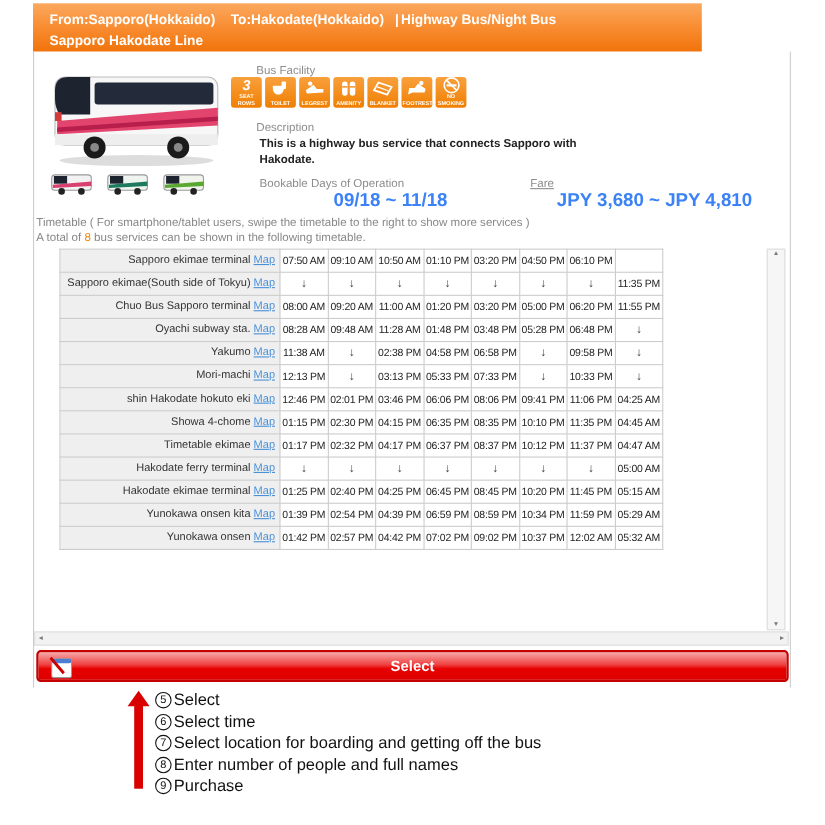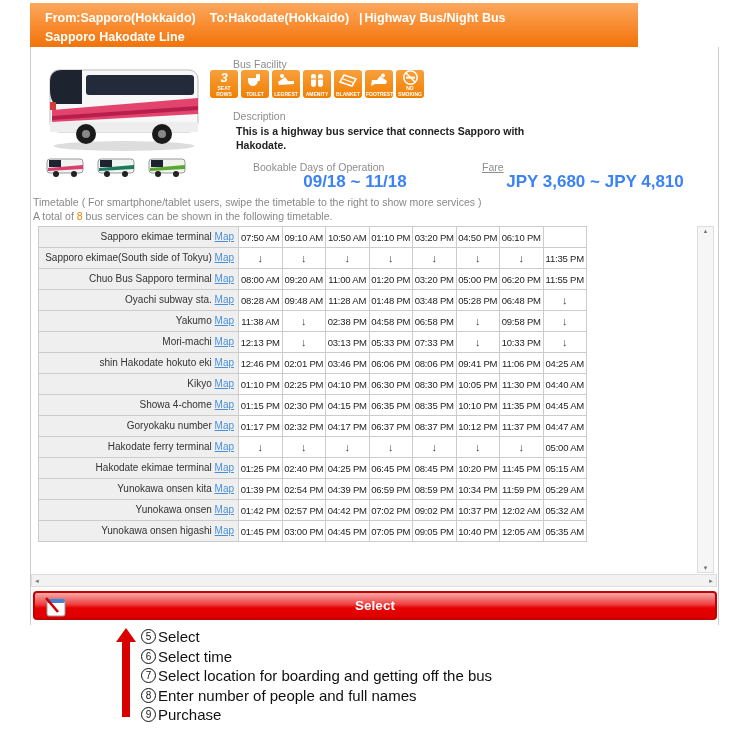--- a/index.html
+++ b/index.html
@@ -37,21 +37,21 @@
 
   
   .big-value { font-size:17px; font-weight:bold; color:#3b82f6; text-align:center; }
 
   
   .note { left:33px; color:#888; font-size:10.5px; line-height:14px; }
   .note .count { color:var(--accent,#f08300); }
 
   
   .tt-wrap { left:38px; top:226px; }
-  table.tt { border-collapse:collapse; table-layout:fixed; }
+  table.tt { border-collapse:collapse; table-layout:fixed;margin-left:16px; }
   table.tt td { border:1px solid #ccc; height:21px; }
   td.station { width:200px; background:#efefef; text-align:right;
     font-size:10px; color:#333; padding:1px 4px 1px 6px; line-height:12px; }
   a.map-link { color:#4a90d9; text-decoration:underline; font-size:10px; cursor:pointer; }
   td.time-cell { width:43.5px; text-align:center; font-size:9.5px;
     letter-spacing:-0.2px; color:#222; background:#fff; white-space:nowrap; }
   td.time-cell.down { font-size:11px; color:#444; }
 
   
   .vscroll { left:697px; top:226px; width:17px; height:347px;
@@ -196,21 +196,21 @@
           <line x1="3.8" y1="3.8" x2="13.2" y2="13.2" stroke="#fff" stroke-width="1.5"></line>
         </svg>
       </div>
     <div class="fac-label">NO SMOKING</div>
   </div>
 </div>
 
 <div class="abs sec-label" style="left:212px; top:110px;">Description</div>
 <div class="abs description-text">This is a highway bus service that connects Sapporo with Hakodate.</div>
 
-<div class="abs sec-label" style="left:232px; top:161px;">Bookable Days of Operation</div>
+<div class="abs sec-label" style="left:215px; top:161px;">Bookable Days of Operation</div>
 <div class="abs sec-label" style="left:461px; top:161px;text-decoration:underline;">Fare</div>
 <div class="abs big-value" style="left:265px; top:172px; width:180px;">09/18 ~ 11/18</div>
 <div class="abs big-value" style="left:495px; top:172px; width:200px;">JPY 3,680 ~ JPY 4,810</div>
 
 <div class="abs note" style="top:195px;">Timetable ( For smartphone/tablet users, swipe the timetable to the right to show more services )</div>
 <div class="abs note" style="top:209px;">
   <span>A total of </span><span class="count">8</span><span> bus services can be shown in the following timetable.</span>
 </div>
 
 <div class="abs tt-wrap">
@@ -291,43 +291,32 @@
   <td class="time-cell">12:46 PM</td>
           <td class="time-cell">02:01 PM</td>
           <td class="time-cell">03:46 PM</td>
           <td class="time-cell">06:06 PM</td>
           <td class="time-cell">08:06 PM</td>
           <td class="time-cell">09:41 PM</td>
           <td class="time-cell">11:06 PM</td>
           <td class="time-cell">04:25 AM</td>
         </tr>
         <tr>
-    <td class="station"><span class="st-name">Kikyo</span> <a class="map-link">Map</a></td>
-  <td class="time-cell">01:10 PM</td>
-          <td class="time-cell">02:25 PM</td>
-          <td class="time-cell">04:10 PM</td>
-          <td class="time-cell">06:30 PM</td>
-          <td class="time-cell">08:30 PM</td>
-          <td class="time-cell">10:05 PM</td>
-          <td class="time-cell">11:30 PM</td>
-          <td class="time-cell">04:40 AM</td>
-        </tr>
-        <tr>
     <td class="station"><span class="st-name">Showa 4-chome</span> <a class="map-link">Map</a></td>
   <td class="time-cell">01:15 PM</td>
           <td class="time-cell">02:30 PM</td>
           <td class="time-cell">04:15 PM</td>
           <td class="time-cell">06:35 PM</td>
           <td class="time-cell">08:35 PM</td>
           <td class="time-cell">10:10 PM</td>
           <td class="time-cell">11:35 PM</td>
           <td class="time-cell">04:45 AM</td>
         </tr>
         <tr>
-    <td class="station"><span class="st-name">Goryokaku number</span> <a class="map-link">Map</a></td>
+    <td class="station"><span class="st-name">Timetable ekimae</span> <a class="map-link">Map</a></td>
   <td class="time-cell">01:17 PM</td>
           <td class="time-cell">02:32 PM</td>
           <td class="time-cell">04:17 PM</td>
           <td class="time-cell">06:37 PM</td>
           <td class="time-cell">08:37 PM</td>
           <td class="time-cell">10:12 PM</td>
           <td class="time-cell">11:37 PM</td>
           <td class="time-cell">04:47 AM</td>
         </tr>
         <tr>
@@ -366,31 +355,20 @@
         <tr>
     <td class="station"><span class="st-name">Yunokawa onsen</span> <a class="map-link">Map</a></td>
   <td class="time-cell">01:42 PM</td>
           <td class="time-cell">02:57 PM</td>
           <td class="time-cell">04:42 PM</td>
           <td class="time-cell">07:02 PM</td>
           <td class="time-cell">09:02 PM</td>
           <td class="time-cell">10:37 PM</td>
           <td class="time-cell">12:02 AM</td>
           <td class="time-cell">05:32 AM</td>
-        </tr>
-        <tr>
-    <td class="station"><span class="st-name">Yunokawa onsen higashi</span> <a class="map-link">Map</a></td>
-  <td class="time-cell">01:45 PM</td>
-          <td class="time-cell">03:00 PM</td>
-          <td class="time-cell">04:45 PM</td>
-          <td class="time-cell">07:05 PM</td>
-          <td class="time-cell">09:05 PM</td>
-          <td class="time-cell">10:40 PM</td>
-          <td class="time-cell">12:05 AM</td>
-          <td class="time-cell">05:35 AM</td>
         </tr>
       </tbody>
   </table>
 </div>
 
 <div class="abs vscroll">
   <span class="scroll-arrow">▲</span>
   <span class="scroll-arrow">▼</span>
 </div>
 <div class="abs hscroll">

